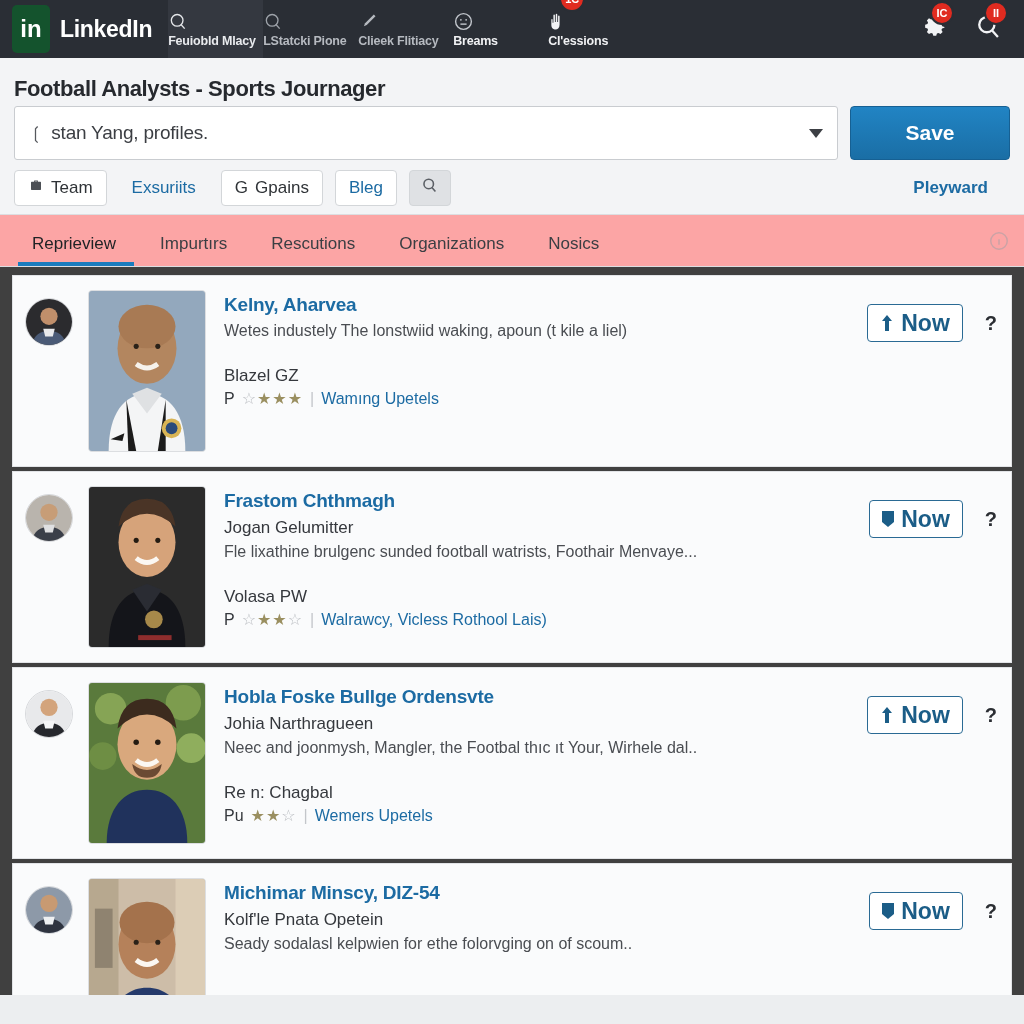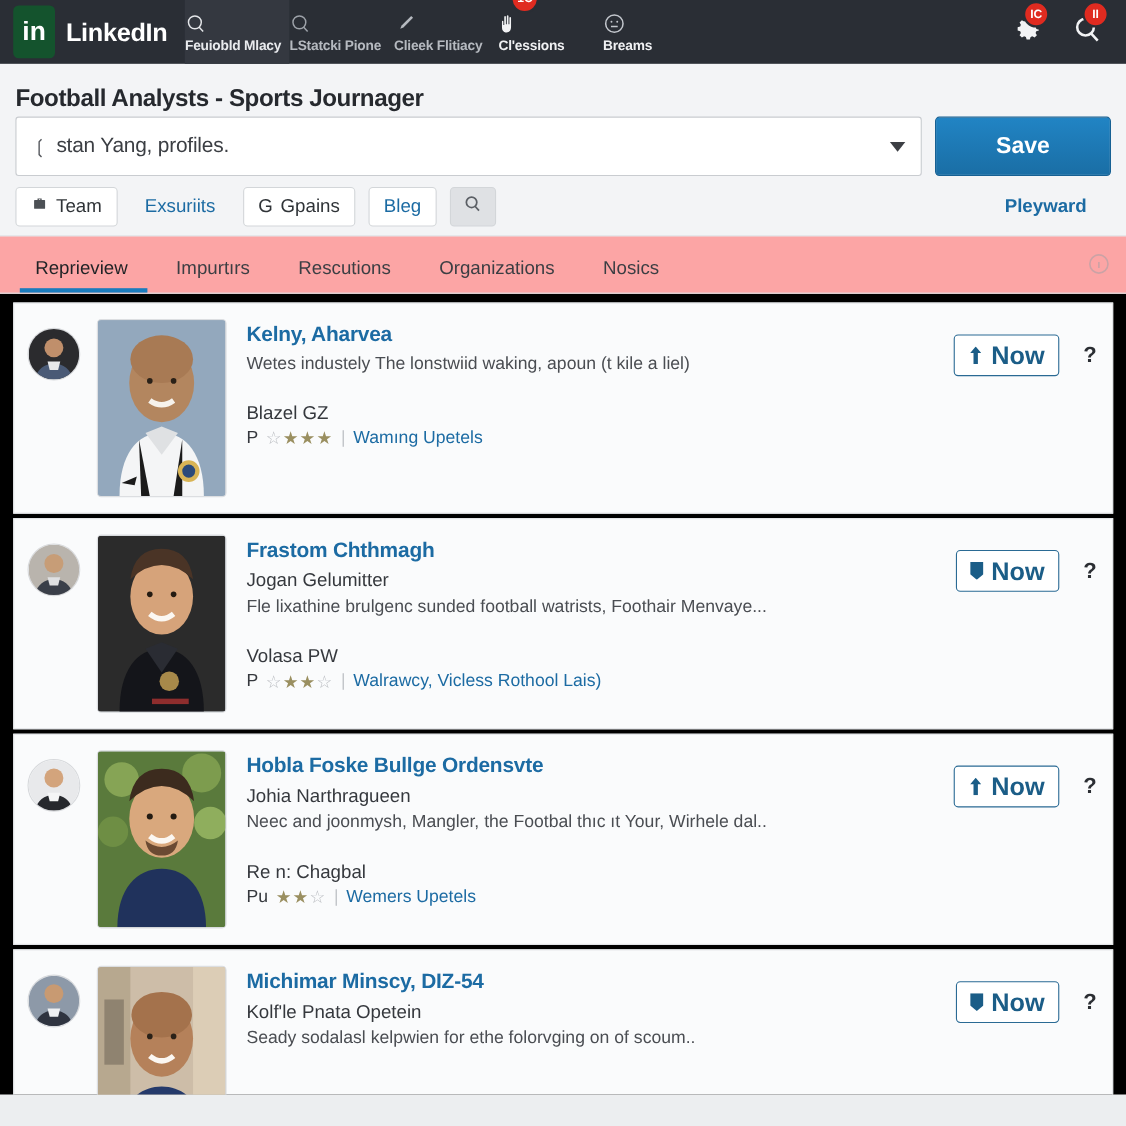--- a/index.html
+++ b/index.html
@@ -131,21 +131,21 @@
   .tab:first-child { padding-left: 18px; }
   .tab.active { color: #1f2225; font-weight: normal; }
   .tab.active::after {
     content: ""; position: absolute; left: 4px; right: 4px; bottom: 0;
     height: 4px; background: #1a7cbe;
   }
   .tab-info { margin-left: auto; margin-bottom: 10px; opacity: .5; cursor: pointer; }
 
   
   .results {
-    padding: 8px 12px 0 12px; background: #000000;
+    padding: 8px 12px 0 12px; background: #404040;
     height: 728px; overflow: hidden;
   }
   .card {
     background: #fafbfc; border: 1px solid #e2e4e7;
     display: flex; align-items: flex-start;
     padding: 14px 14px 14px 12px; margin-bottom: 4px;
     min-height: 190px; position: relative;
   }
   .avatar-sm {
     width: 48px; height: 48px; border-radius: 50%;
@@ -224,37 +224,37 @@
     <div class="nav-item">
       <span class="nav-ico">
         <svg width="20" height="20" viewBox="0 0 24 24" fill="#b6bac0">
           <path d="M19 3l2 2-10.5 10.5-3.5 1.5 1.5-3.5z"></path>
         </svg>
       </span>
       <span class="nav-lbl">Clieek Flitiacy</span>
     </div>
     <div class="nav-item bright">
       <span class="nav-ico">
-        <svg width="20" height="20" viewBox="0 0 24 24" fill="#f2f3f5">
-          <path d="M8 21c-2 0-4-2-4-5V9c0-1 1.5-1 1.5 0v4h1V4c0-1.2 1.8-1.2 1.8 0v8h1V3c0-1.2 1.8-1.2 1.8 0v9h1V5c0-1.2 1.8-1.2 1.8 0v10c0 4-2 6-5 6z"></path>
-        </svg>
-        <span class="badge">1C</span>
-      </span>
-      <span class="nav-lbl">Cl'essions</span>
-    </div>
-    <div class="nav-item bright">
-      <span class="nav-ico">
         <svg width="21" height="21" viewBox="0 0 24 24" fill="none" stroke="#c2c6cc" stroke-width="1.6">
           <circle cx="12" cy="12" r="9"></circle>
             <circle cx="9" cy="10" r="1" fill="#c2c6cc" stroke="none"></circle>
           <circle cx="15" cy="10" r="1" fill="#c2c6cc" stroke="none"></circle>
             <path d="M8.5 15h7"></path>
         </svg>
       </span>
       <span class="nav-lbl">Breams</span>
+    </div>
+    <div class="nav-item bright">
+      <span class="nav-ico">
+        <svg width="20" height="20" viewBox="0 0 24 24" fill="#f2f3f5">
+          <path d="M8 21c-2 0-4-2-4-5V9c0-1 1.5-1 1.5 0v4h1V4c0-1.2 1.8-1.2 1.8 0v8h1V3c0-1.2 1.8-1.2 1.8 0v9h1V5c0-1.2 1.8-1.2 1.8 0v10c0 4-2 6-5 6z"></path>
+        </svg>
+        <span class="badge">1C</span>
+      </span>
+      <span class="nav-lbl">Cl'essions</span>
     </div>
   </div>
 
   <div class="nav-right">
     <span class="nav-icon-btn">
       <svg width="28" height="28" viewBox="0 0 24 24" fill="#f2f3f5">
         <path d="M12 8a4 4 0 100 8 4 4 0 000-8zm9 4l-2-.6-.5-1.3 1-1.8-1.8-1.8-1.8 1-1.3-.5L13.9 3h-2.5l-.6 2-1.3.6-1.8-1-1.8 1.8 1 1.8-.5 1.3-2 .6v2.5l2 .6.5 1.3-1 1.8 1.8 1.8 1.8-1 1.3.5.6 2h2.5l.6-2 1.3-.5 1.8 1 1.8-1.8-1-1.8.5-1.3 2-.6z"></path>
       </svg>
       <span class="badge sm">IC</span>
     </span>

